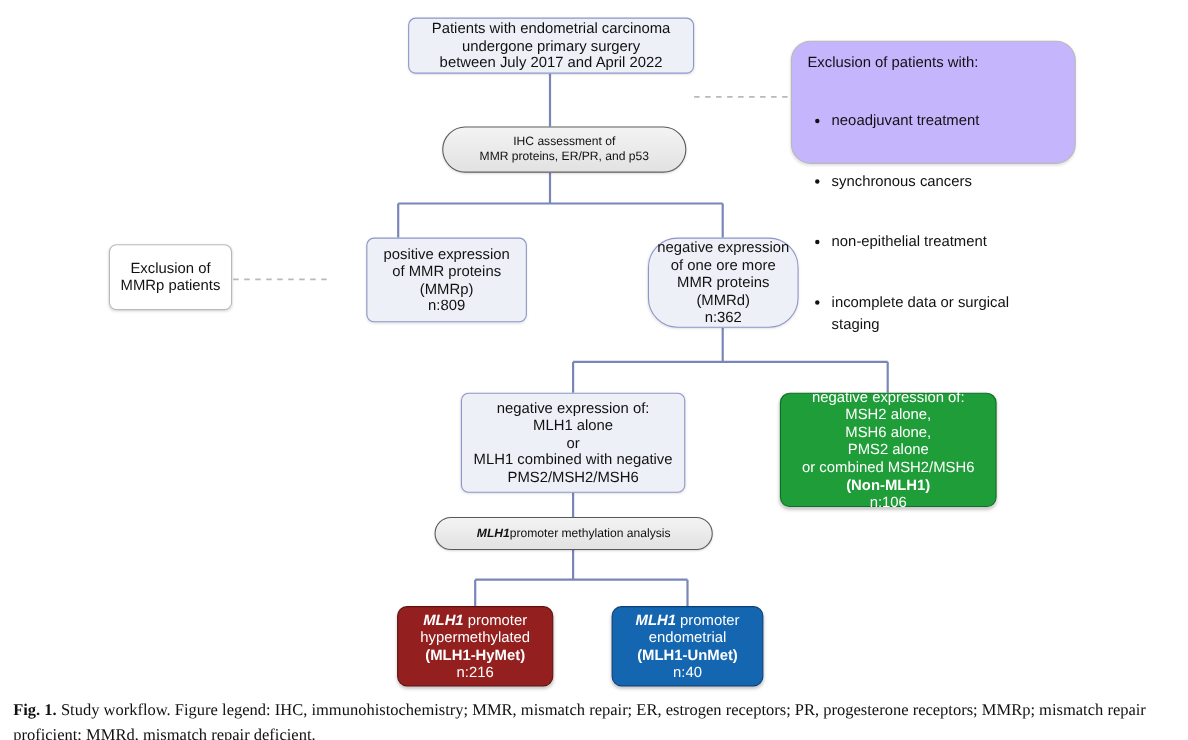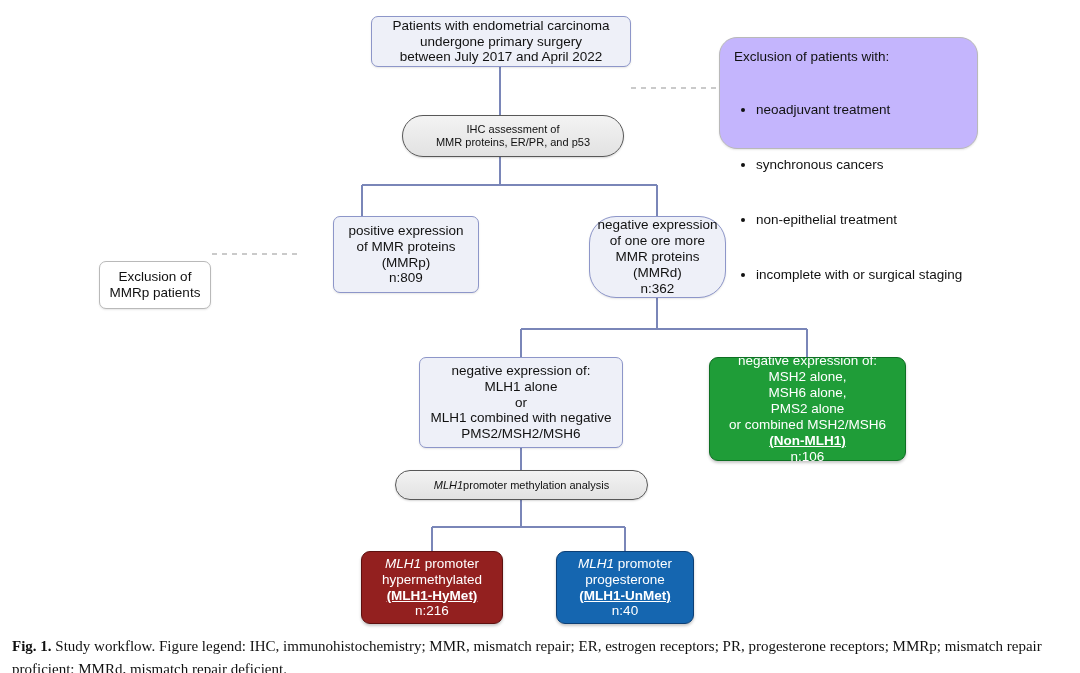--- a/index.html
+++ b/index.html
@@ -76,22 +76,22 @@
   }
   .box-blue-solid {
     background:#1566b0;
     border:1.8px solid #0c3f75;
     border-radius:9px;
     color:#ffffff;
     font-size:13.5px;
     box-shadow:0 2px 3px rgba(0,0,0,.22);
   }
 
-  .ital { font-style:italic; font-weight:normal; }
-  .tag  { font-weight:bold; text-decoration:underline; }
+  .ital { font-style:italic; font-weight:bold; }
+  .tag  { font-weight:bold; }
 
   
   .excl-box {
     position:absolute;
     background:#c4b5fd;
     border:1.4px solid #b9b9b9;
     border-radius:18px;
     box-shadow:0 1px 2px rgba(0,0,0,.10);
     padding:11px 14px 10px 14px;
     font-size:13.5px;
@@ -152,30 +152,30 @@
 undergone primary surgery
 between July 2017 and April 2022</span>
   </div>
 
   <div class="excl-box" style="left:719px; top:26px; width:259px; height:112px;">
     <div class="excl-title">Exclusion of patients with:</div>
     <ul class="excl-list">
       <li>neoadjuvant treatment</li>
       <li>synchronous cancers</li>
       <li>non-epithelial treatment</li>
-      <li>incomplete with or surgical staging</li>
+      <li>incomplete data or surgical staging</li>
     </ul>
   </div>
 
   <div class="node pill-grey" style="left:402px; top:104px; width:222px; height:42px;">
     <span>IHC assessment of
 MMR proteins, ER/PR, and p53</span>
   </div>
 
-  <div class="node box-white" style="left:99px; top:211px; width:112px; height:48px;margin-top:39px;">
+  <div class="node box-white" style="left:99px; top:211px; width:112px; height:60px;">
     <span>Exclusion of
 MMRp patients</span>
   </div>
 
   <div class="node box-blue" style="left:297px; top:205px; width:146px; height:77px;margin-left:36px;">
     <span>positive expression
 of MMR proteins
 (MMRp)</span>
     <span>n:809</span>
   </div>
@@ -212,21 +212,21 @@
 
   <div class="node box-red" style="left:361px; top:540px; width:142px; height:73px;">
     <span><span class="ital">MLH1</span><span> promoter</span></span>
     <span>hypermethylated</span>
     <span class="tag">(MLH1-HyMet)</span>
     <span>n:216</span>
   </div>
 
   <div class="node box-blue-solid" style="left:556px; top:540px; width:138px; height:73px;">
     <span><span class="ital">MLH1</span><span> promoter</span></span>
-    <span>progesterone</span>
+    <span>endometrial</span>
     <span class="tag">(MLH1-UnMet)</span>
     <span>n:40</span>
   </div>
 
   <div class="caption">
     <b>Fig. 1.</b><span> Study workflow. Figure legend: IHC, immunohistochemistry; MMR, mismatch repair; ER, estrogen receptors; PR, progesterone receptors; MMRp; mismatch repair proficient; MMRd, mismatch repair deficient.</span>
   </div>
 
 </div>
 

